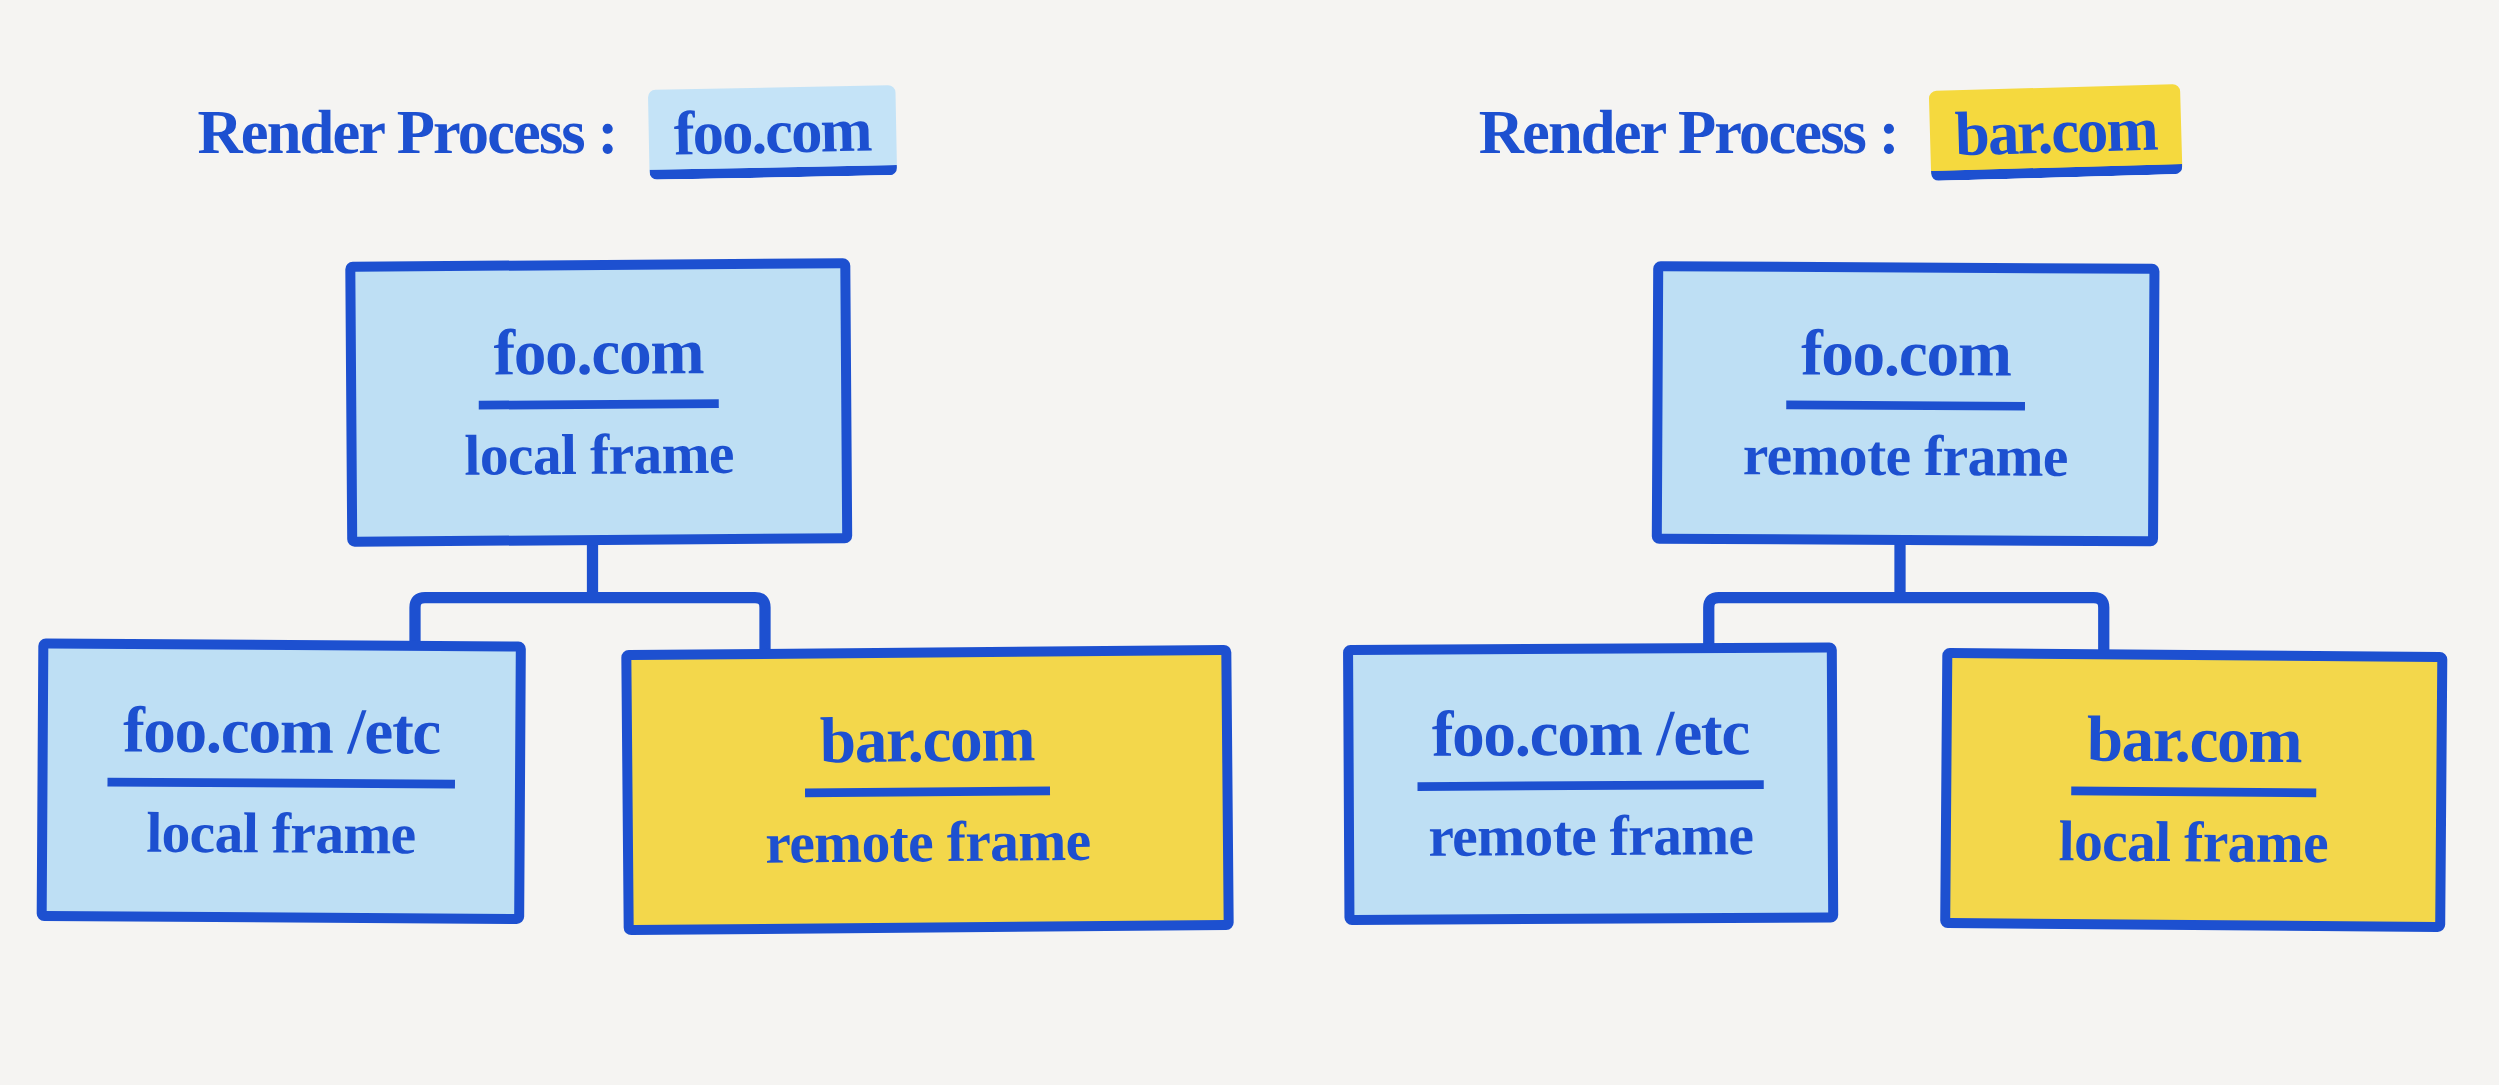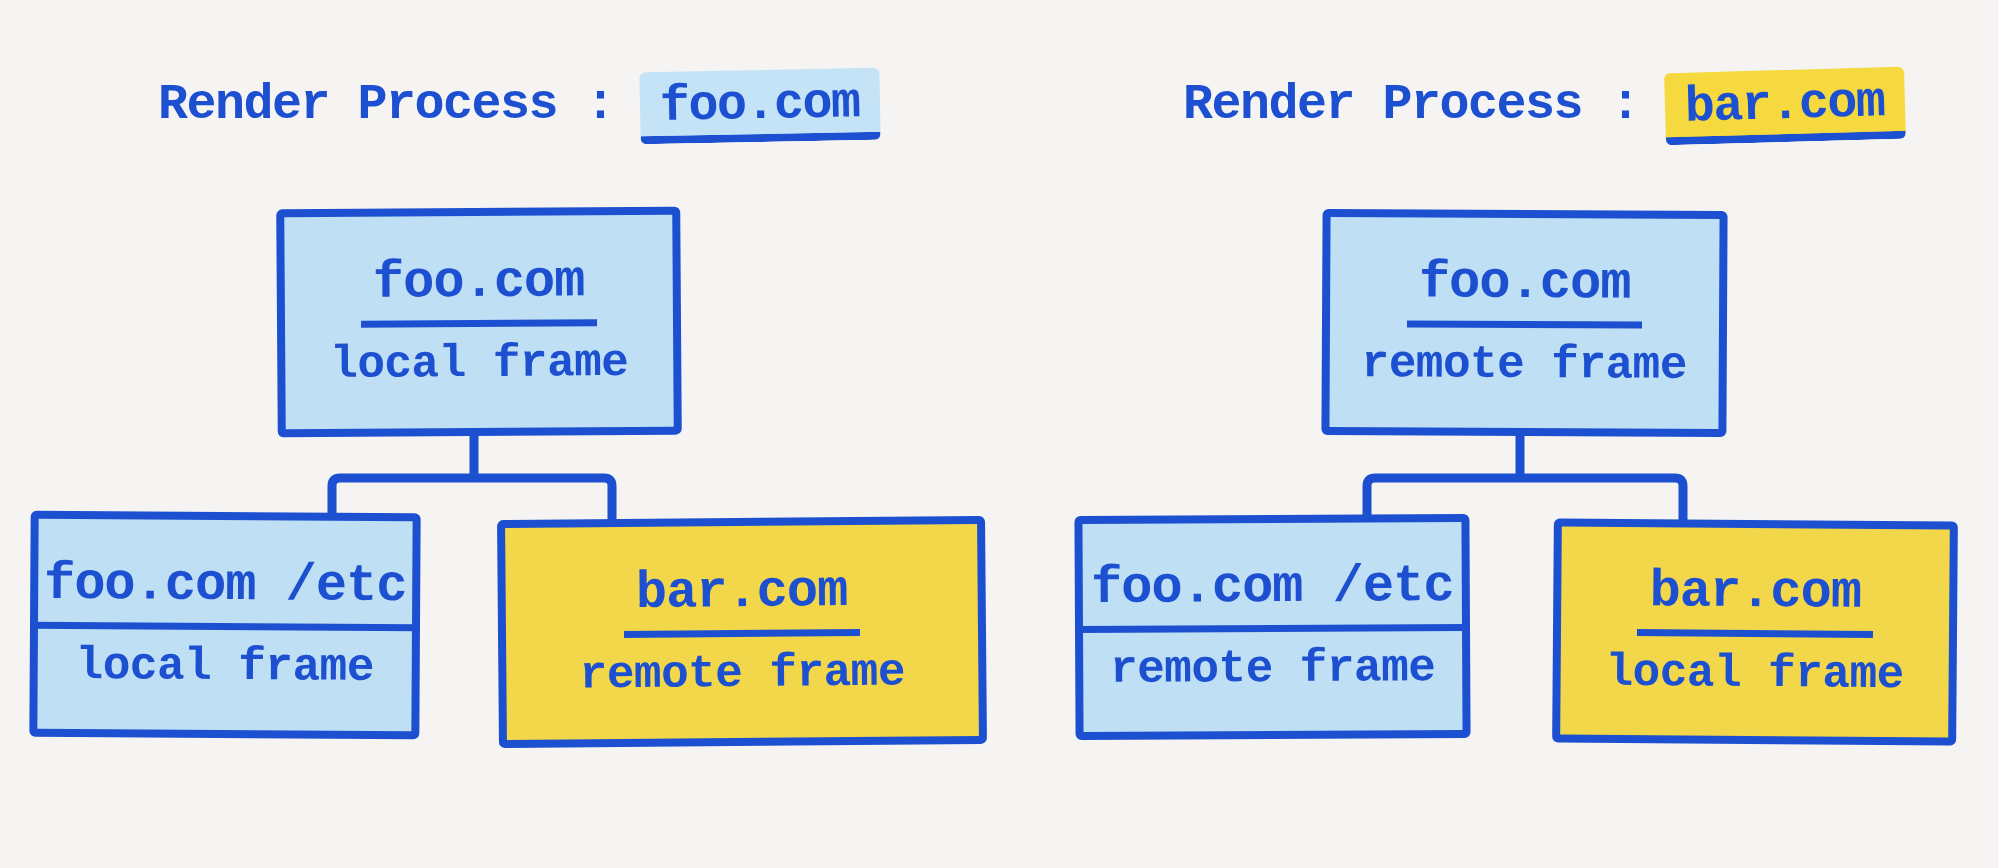--- a/index.html
+++ b/index.html
@@ -3,21 +3,21 @@
 <meta charset="utf-8">
 <style>
   :root{
     --bg:#f5f4f2; --ink:#1d50d0; --light-blue:#bedff4; --yellow:#f3d74b;
     --hl-blue:#c4e3f7; --hl-yellow:#f5d93e;
   }
   *{box-sizing:border-box;}
   html,body{margin:0;padding:0;background:var(--bg);}
   .canvas{
     position:relative;width:1999px;height:780px;background:var(--bg);
-    overflow:hidden;font-family:Liberation Mono, monospace;color:var(--ink);
+    overflow:hidden;font-family:Liberation Serif, serif;color:var(--ink);
   }
   .connector{position:absolute;left:0;top:0;width:1999px;height:868px;}
   .connector path{fill:none;stroke:var(--ink);stroke-width:9;stroke-linecap:round;stroke-linejoin:round;}
   .title{
     position:absolute;display:flex;align-items:baseline;gap:26px;
     font-weight:bold;font-size:50px;letter-spacing:-1.5px;white-space:nowrap;
   }
   .title-prefix{line-height:1.15;}
   .title-domain{
     display:inline-block;padding:10px 20px 4px;border-bottom:8px solid var(--ink);

